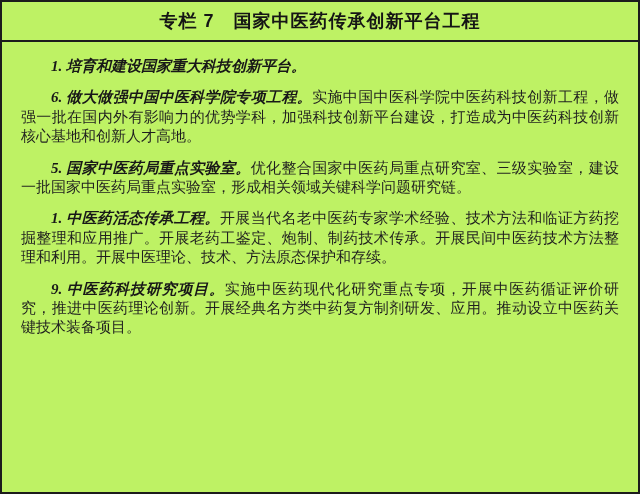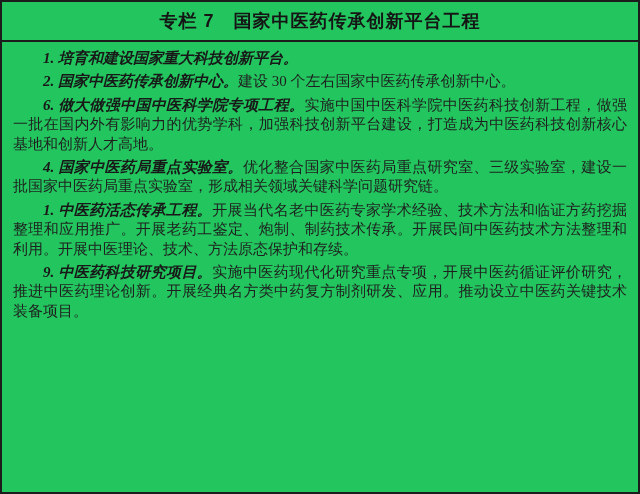--- a/index.html
+++ b/index.html
@@ -4,21 +4,21 @@
 <style>
   html, body {
     margin: 0;
     padding: 0;
     background: #ffffff;
   }
   .page {
     width: 640px;
     height: 494px;
     box-sizing: border-box;
-    background: #22c55e;
+    background: #bef264;
     font-family: "Liberation Serif", "DejaVu Serif", serif;
     color: #1f1f1f;
     overflow: hidden;
   }
   .panel {
     width: 100%;
     height: 100%;
     box-sizing: border-box;
     border: 2px solid #1c1c1c;
     display: flex;
@@ -39,21 +39,21 @@
   }
   .panel-body {
     flex: 1 1 auto;
     padding: 3px 7px 0 7px;
     font-size: 15px;
     line-height: 19.4px;
     text-align: justify;
     overflow: hidden;
   }
   .panel-body p {
-    margin: 4px;
+    margin: 12px;
     padding: 0;
     text-indent: 2em;
   }
   .lead {
     font-weight: bold;
     font-style: italic; 
     color: #181818;
   }
 </style>
 </head>
@@ -65,25 +65,24 @@
     <div class="panel-title">专栏 7　国家中医药传承创新平台工程</div>
 
     <div class="panel-body">
 
       <p><span class="lead">1. 培育和建设国家重大科技创新平台。</span><span></span></p>
 
 
 
 
 
-      <p><span class="lead">2. 国家中医药传承创新中心。</span><span>建设 30 个左右国家中医药传承创新中心。</span></p>
 
       <p><span class="lead">6. 做大做强中国中医科学院专项工程。</span><span>实施中国中医科学院中医药科技创新工程，做强一批在国内外有影响力的优势学科，加强科技创新平台建设，打造成为中医药科技创新核心基地和创新人才高地。</span></p>
 
-      <p><span class="lead">4. 国家中医药局重点实验室。</span><span>优化整合国家中医药局重点研究室、三级实验室，建设一批国家中医药局重点实验室，形成相关领域关键科学问题研究链。</span></p>
+      <p><span class="lead">5. 国家中医药局重点实验室。</span><span>优化整合国家中医药局重点研究室、三级实验室，建设一批国家中医药局重点实验室，形成相关领域关键科学问题研究链。</span></p>
 
       <p><span class="lead">1. 中医药活态传承工程。</span><span>开展当代名老中医药专家学术经验、技术方法和临证方药挖掘整理和应用推广。开展老药工鉴定、炮制、制药技术传承。开展民间中医药技术方法整理和利用。开展中医理论、技术、方法原态保护和存续。</span></p>
 
       <p><span class="lead">9. 中医药科技研究项目。</span><span>实施中医药现代化研究重点专项，开展中医药循证评价研究，推进中医药理论创新。开展经典名方类中药复方制剂研发、应用。推动设立中医药关键技术装备项目。</span></p>
 
     </div>
   </div>
 </div>
 
 </body></html>

